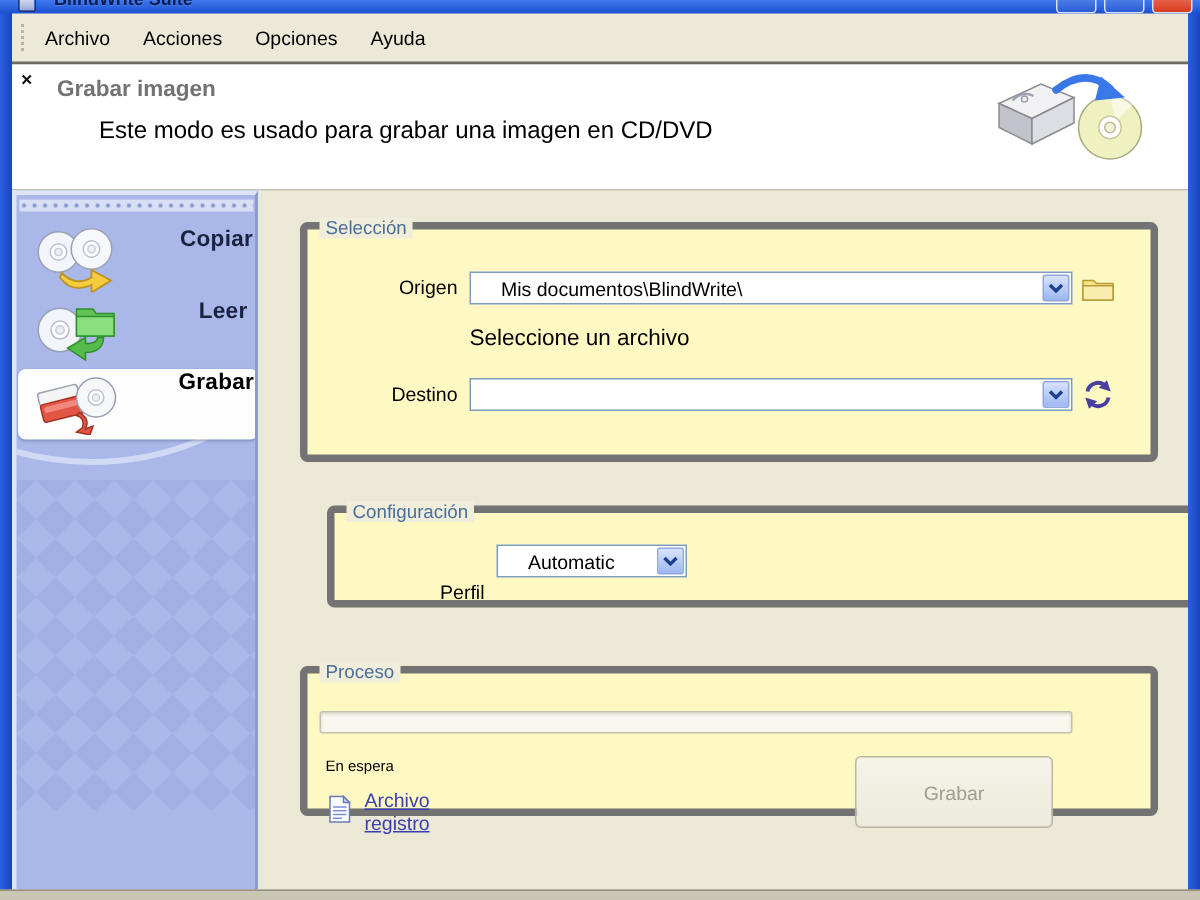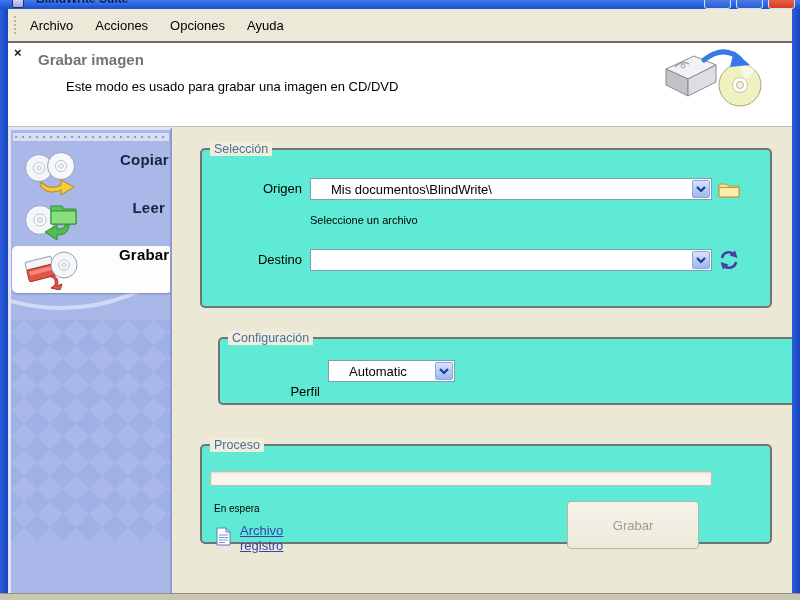--- a/index.html
+++ b/index.html
@@ -31,21 +31,21 @@
   .menu-grip { width:2px; height:18px; margin-left:6px;
     background:repeating-linear-gradient(#b9b5a4 0 2px, transparent 2px 4px); }
   .menu-item { font-size:13px; color:#000; padding:3px 8px; margin-left:6px; cursor:default; }
 
   
   .header { position:absolute; left:8px; top:43px; width:784px; height:84px; background:#ffffff;
     border-bottom:1px solid #c2bfae; }
   .header-close { position:absolute; left:6px; top:3px; font-size:13px; font-weight:bold;
     color:#111; cursor:pointer; line-height:13px; }
   .header-title { position:absolute; left:30px; top:8px; font-size:15px; font-weight:bold; color:#737373; }
-  .header-sub { position:absolute; left:58px; top:36px; font-size:13px; color:#000; }
+  .header-sub { position:absolute; left:58px; top:36px; font-size:16px; color:#000; }
   .header-art { position:absolute; left:650px; top:2px; }
 
   
   .sidebar { position:absolute; left:8px; top:127px; width:164px; height:466px;
     background:#a9b8e9; border-left:3px solid #dfe5f7; border-top:3px solid #dfe5f7;
     border-right:2px solid #8d9cd0; overflow:hidden; }
   .sidebar-dots { position:absolute; left:2px; top:3px; width:156px; height:8px;
     background-color:rgba(255,255,255,.55);
     background-image:radial-gradient(circle at 3px 4px, #8d9cd0 1.2px, transparent 1.6px);
     background-size:7px 8px; }
@@ -60,36 +60,36 @@
     align-items:flex-start; cursor:pointer;gap:39px; }
   .side-btn .side-ico { margin-left:10px; flex:0 0 auto; }
   .side-btn .side-label { margin-left:auto; margin-right:6px; font-size:15px; font-weight:bold;
     color:#1b2240; letter-spacing:.2px; }
   .side-btn.selected { background:#fdfdfd; border-radius:5px; left:1px; width:160px;
     box-shadow:0 1px 2px rgba(40,50,90,.35); }
   .side-btn.selected .side-label { color:#000; }
   #btn-copiar { top:21px; } #btn-leer { top:69px; } #btn-grabar { top:116px; height:47px; }
 
   
-  .fieldset { position:absolute; background:#5eead4; border:2px solid #737373; border-radius:5px; }
+  .fieldset { position:absolute; background:#fef9c3; border:5px solid #737373; border-radius:5px; }
   #fs-selection { left:200px; top:148px; width:572px; height:160px; }
   #fs-config    { left:218px; top:337px; width:660px; height:68px;  }
   #fs-process   { left:200px; top:444px; width:572px; height:100px; }
   .legend { position:absolute; top:-8px; left:8px; padding:0 4px; font-size:12.5px;
     color:#4a6f9b; background:#f0edda; }
 
   .fld-label { position:absolute; left:0; width:100px; text-align:right; font-size:13px; color:#000; }
   .combo { position:absolute; height:22px; background:#fff; border:1px solid #7f9db9;
     display:flex; align-items:center; cursor:default; }
   .combo-text { flex:1; font-size:13px; color:#000; padding-left:20px; white-space:nowrap;
     overflow:hidden; }
   .combo-arrow { width:18px; height:18px; margin:1px; border:1px solid #8fa8e0; border-radius:2px;
     background:linear-gradient(#d8e2fc,#9cb7f0); display:flex; align-items:center;
     justify-content:center; flex:0 0 auto; }
-  .hint { position:absolute; font-size:11px; color:#000; }
+  .hint { position:absolute; font-size:15px; color:#000; }
   .tool-btn { position:absolute; width:26px; height:22px; display:flex; align-items:center;
     justify-content:center; cursor:pointer; }
 
   
   .progress { position:absolute; left:8px; top:25px; width:502px; height:15px; background:#f8f6ee;
     border:1px solid #c3c0ae; border-radius:2px; box-shadow:inset 0 1px 2px rgba(120,115,95,.25);
     overflow:hidden; }
   .progress-fill { height:100%; background:linear-gradient(#9ccb77,#5a9e2f); width:0; }
   .status-text { position:absolute; left:12px; top:57px; font-size:10px; color:#000; }
   .log-icon { position:absolute; left:14px; top:81px; }

